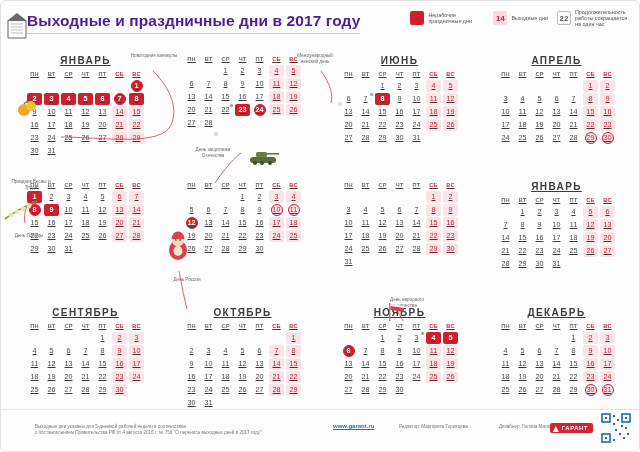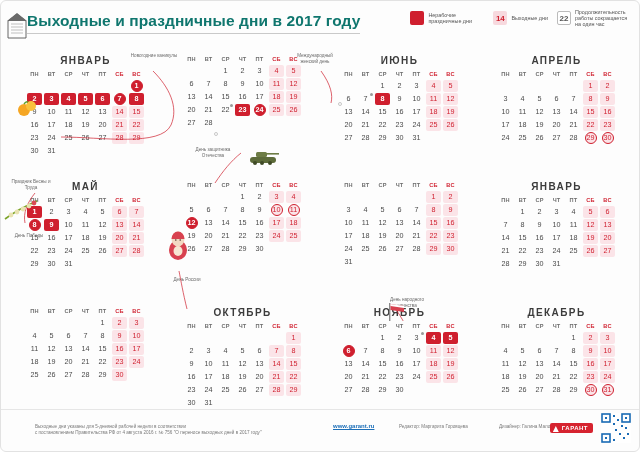--- a/index.html
+++ b/index.html
@@ -17,21 +17,21 @@
     background:#fdfdfd;
     border:1px solid #e2e2e2;
     border-radius:6px;
   }
   
   .header {
     position:absolute; left:0; top:0; width:100%; height:46px;
   }
   .title {
     position:absolute; left:26px; top:11px;
-    font-size:15.5px; font-weight:bold; color:#0f766e;
+    font-size:15.5px; font-weight:bold; color:#4c1d95;
     letter-spacing:0.1px;
     border-bottom:1px solid #c9c9c9;
     padding-bottom:3px;
   }
   .house-icon { position:absolute; left:6px; top:12px; }
   .legend { position:absolute; right:8px; top:8px; display:flex; align-items:center; gap:9px; }
   .legend-item { display:flex; align-items:center; gap:4px; }
   .legend-box {
     width:14px; height:14px; border-radius:2px;
     display:flex; align-items:center; justify-content:center;
@@ -42,21 +42,21 @@
   .lb-short { background:#ffffff; color:#555; border:1px solid #bbb; position:relative; }
   .legend-text { font-size:5.4px; color:#555; line-height:1.15; max-width:56px; }
   
   .months {
     position:absolute; left:8px; top:52px; width:624px;
     display:grid;
     grid-template-columns:repeat(4, 1fr);
     grid-template-rows:repeat(3, 126px);
     column-gap:4px;
   }
-  .month { position:relative; padding-top:2px; }
+  .month { position:relative; padding-top:2px;text-decoration:underline; }
   .month-name {
     text-align:center; font-size:10px; font-weight:bold;
     color:#3c3c3c; letter-spacing:1.4px; margin-bottom:4px;
   }
   table.cal {
     border-collapse:collapse; margin:0 auto;
     font-size:7.2px; color:#4a4a4a;
   }
   table.cal th {
     font-size:5.6px; font-weight:bold; color:#6d6d6d;
@@ -693,21 +693,20 @@
                 <span class="d">29</span>
               </td>
               <td class="we circ">
                 <span class="d">30</span>
               </td>
             </tr>
           </tbody>
         </table>
       </div>
       <div class="month">
-        <div class="month-name">МАЙ</div>
         <table class="cal">
           <thead>
             <tr>
               <th>ПН</th>
               <th>ВТ</th>
               <th>СР</th>
               <th>ЧТ</th>
               <th>ПТ</th>
               <th class="wk">СБ</th>
               <th class="wk">ВС</th>
@@ -1246,20 +1245,21 @@
                 <span class="d"></span>
               </td>
               <td class="">
                 <span class="d"></span>
               </td>
             </tr>
           </tbody>
         </table>
       </div>
       <div class="month">
+        <div class="month-name">СЕНТЯБРЬ</div>
         <table class="cal">
           <thead>
             <tr>
               <th>ПН</th>
               <th>ВТ</th>
               <th>СР</th>
               <th>ЧТ</th>
               <th>ПТ</th>
               <th class="wk">СБ</th>
               <th class="wk">ВС</th>

